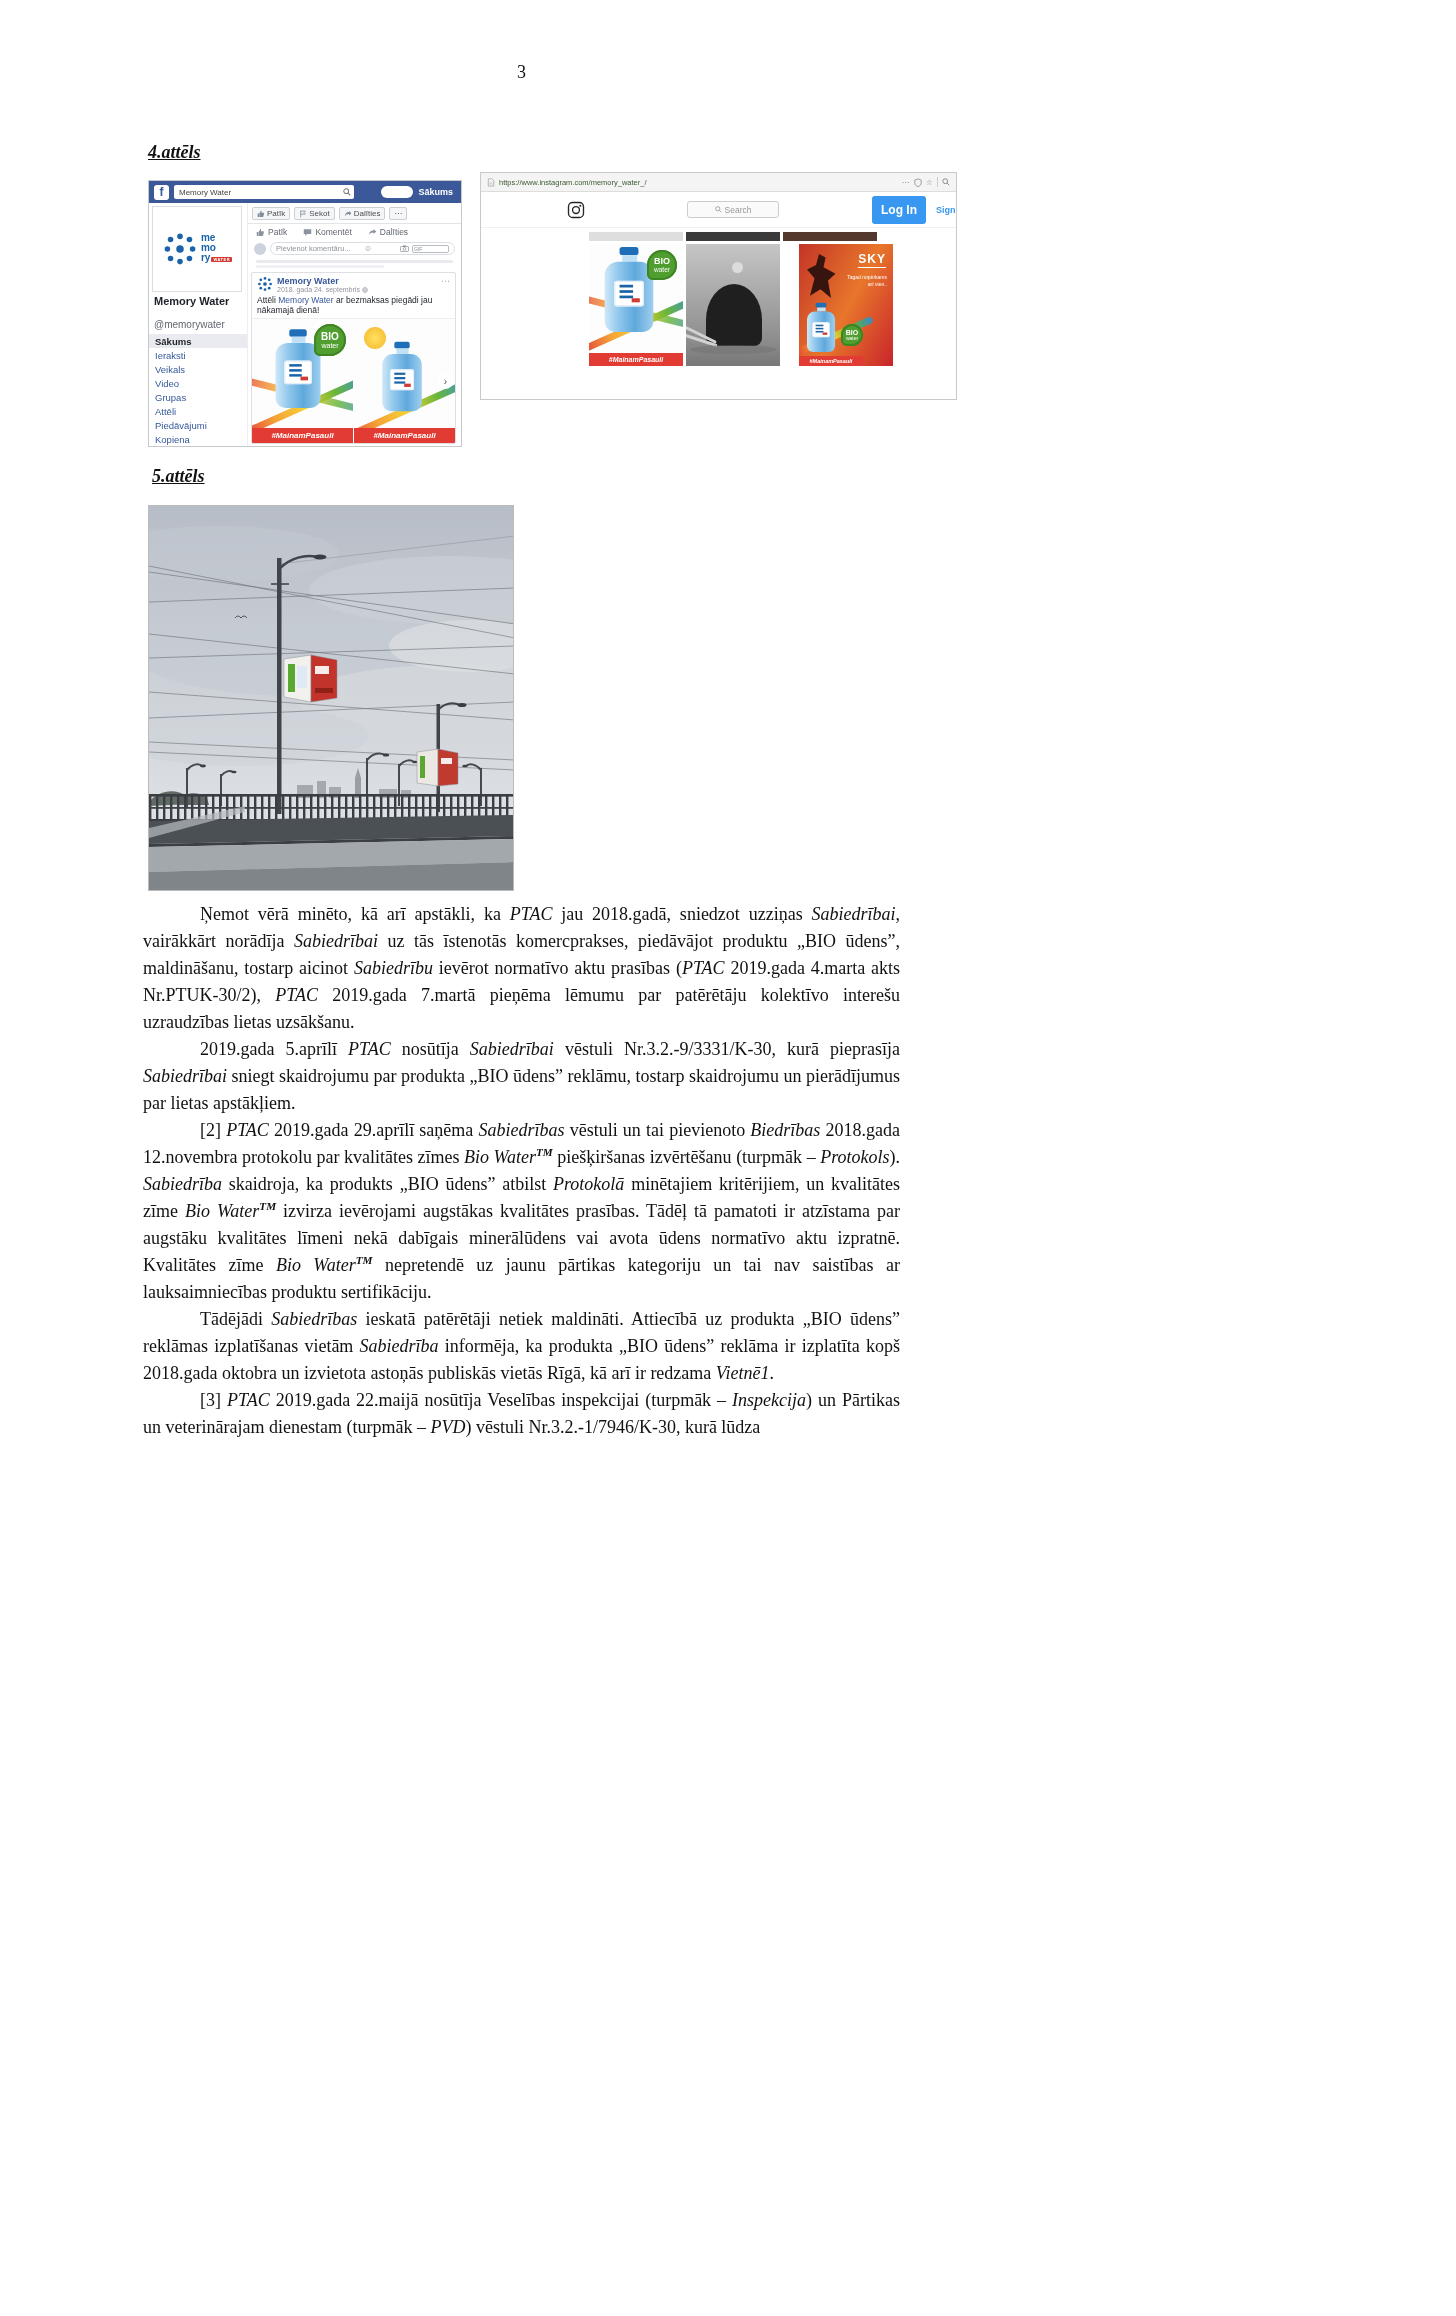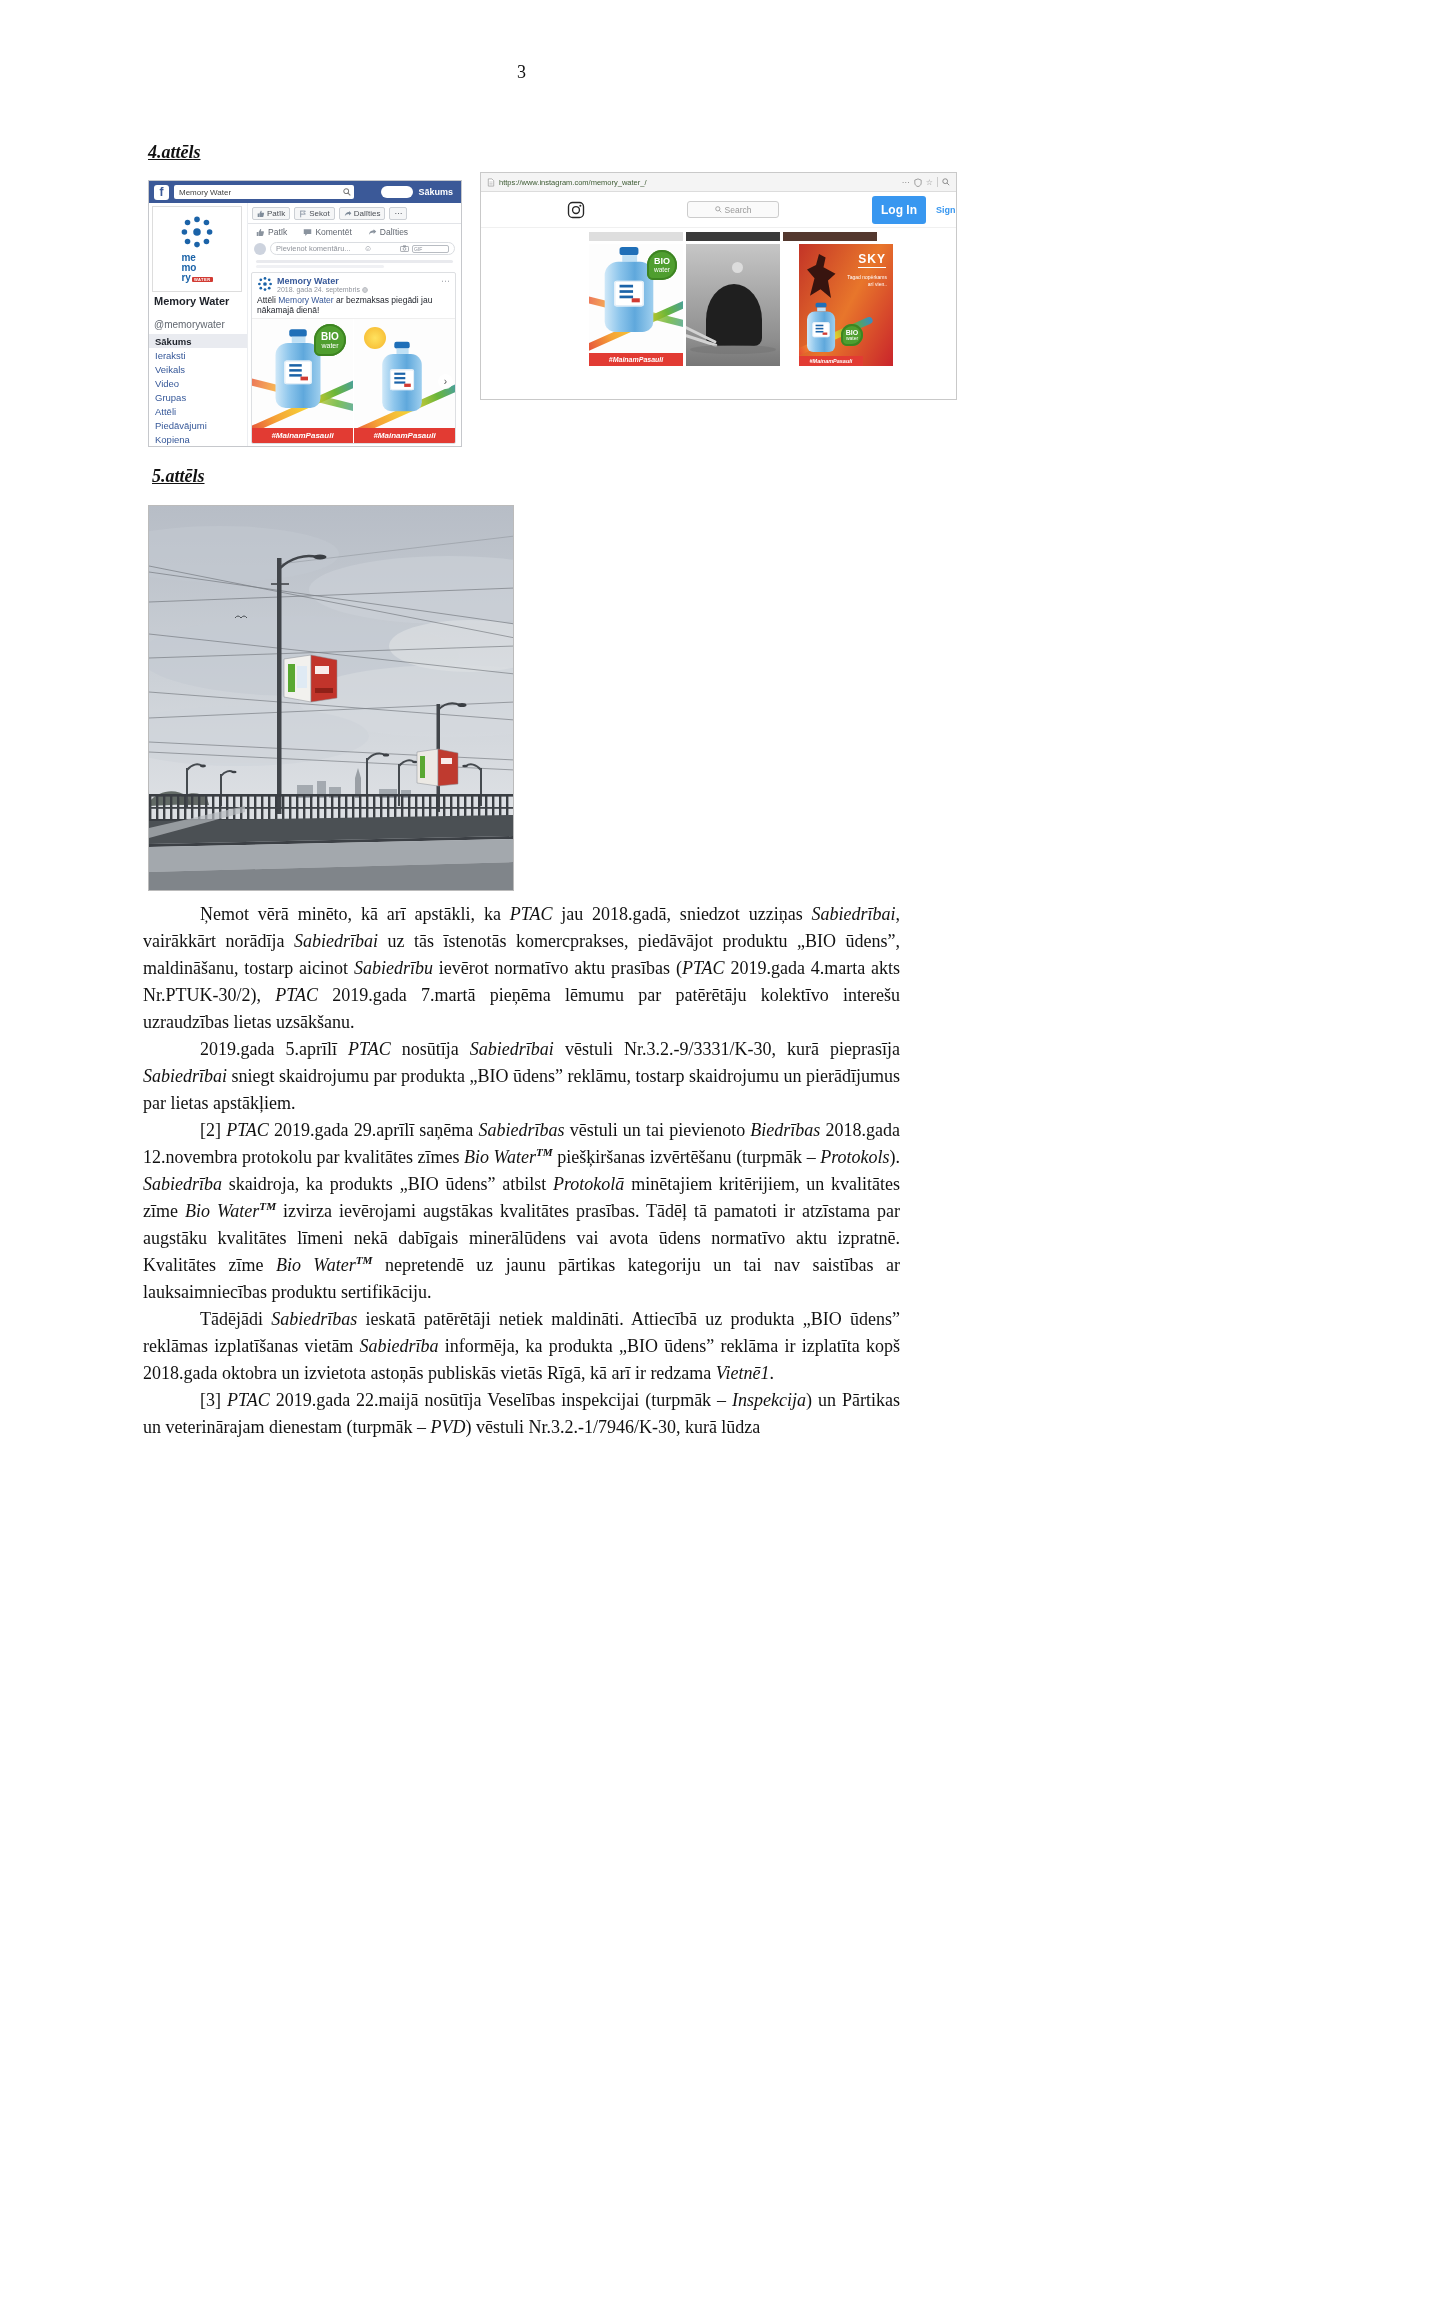--- a/index.html
+++ b/index.html
@@ -44,21 +44,21 @@
   .fb-flogo { width:15px; height:15px; background:#fff; color:#3b5998; border-radius:3px; font-weight:bold;
               font-size:12px; line-height:15px; text-align:center; }
   .fb-search { width:180px; height:14px; background:#fff; border-radius:2px; display:flex; align-items:center;
                padding:0 3px 0 5px; gap:3px; }
   .fb-search span { flex:1; font-size:8px; color:#444; }
   .fb-pill { width:32px; height:12px; background:#fff; border-radius:7px; margin-left:auto; }
   .fb-home { color:#fff; font-size:9px; font-weight:bold; padding-right:3px; }
   .fb-content { display:flex; height:245px; }
   .fb-left { width:98px; flex:none; }
   .fb-pagelogo { width:90px; height:86px; margin:3px; border:1px solid #ddd; display:flex; align-items:center;
-                 justify-content:center; gap:3px;flex-direction:column; }
+                 justify-content:center; gap:3px; }
   .mw-logotext { display:flex; flex-direction:column; line-height:10px; color:#1b63a8; font-weight:bold; font-size:10px; }
   .water-tag { font-style:normal; background:#d23b33; color:#fff; font-size:4px; padding:0 2px; border-radius:1px;
                margin-left:1px; letter-spacing:.5px; }
   .fb-pagename { font-size:11px; font-weight:bold; color:#1d2129; margin:3px 5px 0; }
   .fb-handle { font-size:10px; color:#616770; margin:12px 5px 4px; }
   .fb-menu { display:flex; flex-direction:column; }
   .fb-menu-item { font-size:9.5px; color:#365899; padding:1.5px 6px; cursor:pointer; }
   .fb-menu-item.active { background:#e9ebf0; color:#1d2129; font-weight:bold; }
   .fb-main { flex:1; border-left:1px solid #eceef1; display:flex; flex-direction:column; }
   .fb-tabs { display:flex; gap:4px; padding:4px 4px 3px; border-bottom:1px solid #e2e4e8; }

